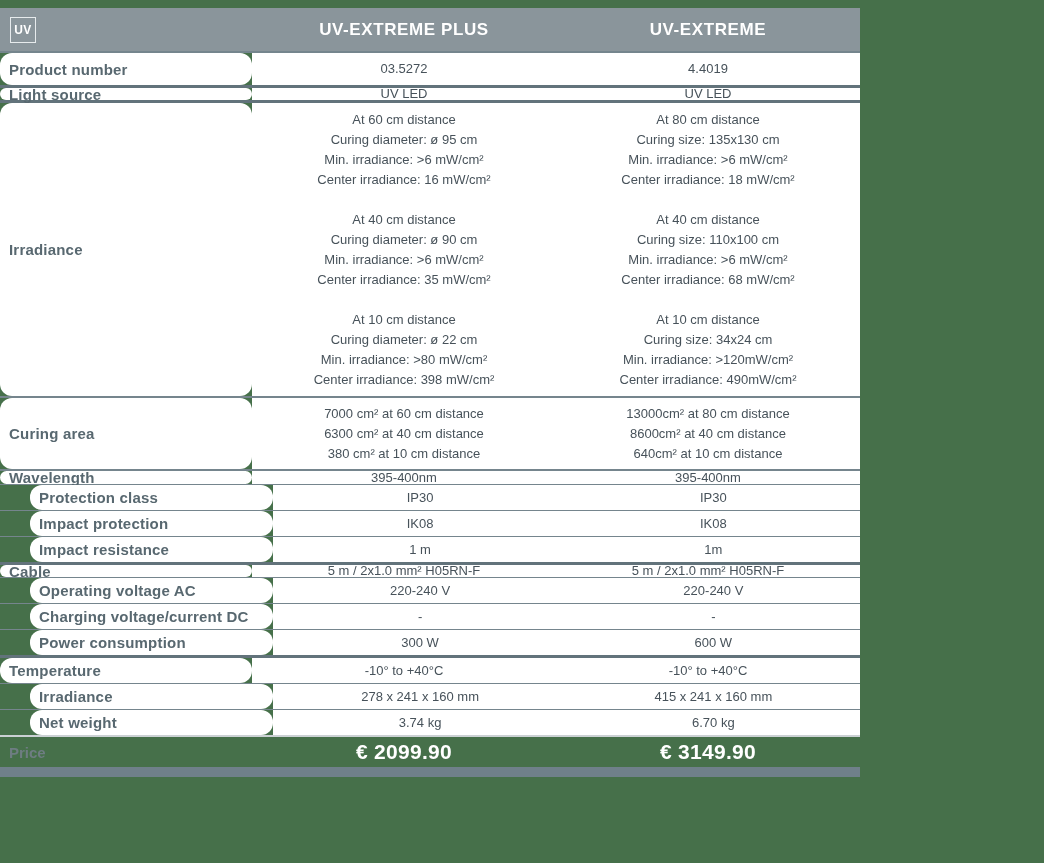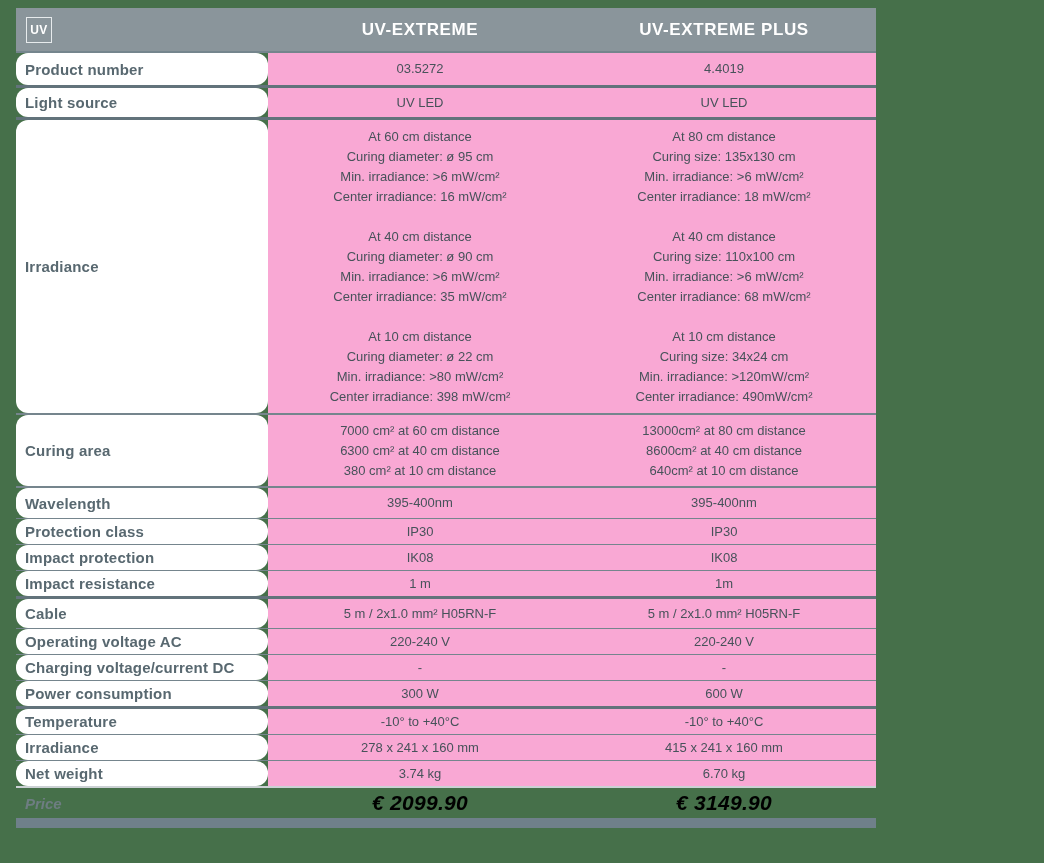--- a/index.html
+++ b/index.html
@@ -2,77 +2,77 @@
 <html><head>
 <meta charset="utf-8">
 <style>
   html,body{margin:0;padding:0;}
   body{
     width:1044px;height:863px;
     background:#46704A;
     font-family:"Liberation Sans",sans-serif;
     overflow:hidden;
   }
-  .spec-table{width:860px;margin-top:8px;margin-left:16px;}
+  .spec-table{width:860px;margin-top:8px;}
 
   
   .header-row{display:flex;height:43px;background:#8A959B;}
   .header-label-col{width:252px;display:flex;align-items:center;padding-left:10px;box-sizing:border-box;}
   .uv-badge{
     width:24px;height:24px;border:1px solid #E7EBED;color:#FFFFFF;
     display:flex;align-items:center;justify-content:center;
     font-size:12px;font-weight:bold;letter-spacing:.5px;
   }
   .header-col{
     width:304px;display:flex;align-items:center;justify-content:center;
     color:#FFFFFF;font-size:17px;letter-spacing:.6px;font-weight:bold;
   }
 
   
   .rows{border-bottom:2px solid #CBD1D4;}
   .row{display:flex;box-sizing:border-box;border-top:1px solid #75858D;}
   .row.b2{border-top-width:2px;}
   .row.b3{border-top-width:3px;border-top-color:#62737B;}
-  .h26{height:26px;} .h27{height:32px;} .h28{height:28px;}
+  .h26{height:26px;padding-left:30px;} .h27{height:15px;} .h28{height:28px;}
   .h34{height:34px;} .h73{height:73px;} .h296{height:296px;}
 
   .label-cell{
     width:252px;background:#FFFFFF;color:#586870;
     font-weight:bold;font-size:15px;letter-spacing:.2px;
     display:flex;align-items:center;padding-left:9px;box-sizing:border-box;border-radius:12px;
   }
   .value-cell{
-    width:304px;background:#f9a8d4;color:#47525A;font-size:13px;
+    width:304px;background:#ffffff;color:#47525A;font-size:13px;
     display:flex;align-items:center;justify-content:center;
     text-align:center;white-space:pre-line;line-height:20px;
   }
 
   
-  .price-row{display:flex;height:30px;align-items:center;font-style:italic;}
+  .price-row{display:flex;height:30px;align-items:center;}
   .price-label{
     width:252px;padding-left:9px;box-sizing:border-box;
     color:#6E7D82;font-weight:bold;font-size:15px;
   }
   .price-value{
     width:304px;text-align:center;
-    color:#000000;font-weight:bold;font-size:21px;letter-spacing:.3px;
+    color:#ffffff;font-weight:bold;font-size:21px;letter-spacing:.3px;
   }
   .bottom-bar{height:10px;background:#6F808A;}
 </style>
 </head>
 <body>
 
 <div class="spec-table">
 
   <div class="header-row">
     <div class="header-label-col">
       <span class="uv-badge">UV</span>
     </div>
+    <div class="header-col">UV-EXTREME PLUS</div>
     <div class="header-col">UV-EXTREME</div>
-    <div class="header-col">UV-EXTREME PLUS</div>
   </div>
 
   <div class="rows">
 
     <div class="row h34 b2">
       <div class="label-cell">Product number</div>
       <div class="value-cell">03.5272</div>
       <div class="value-cell">4.4019</div>
     </div>
 

